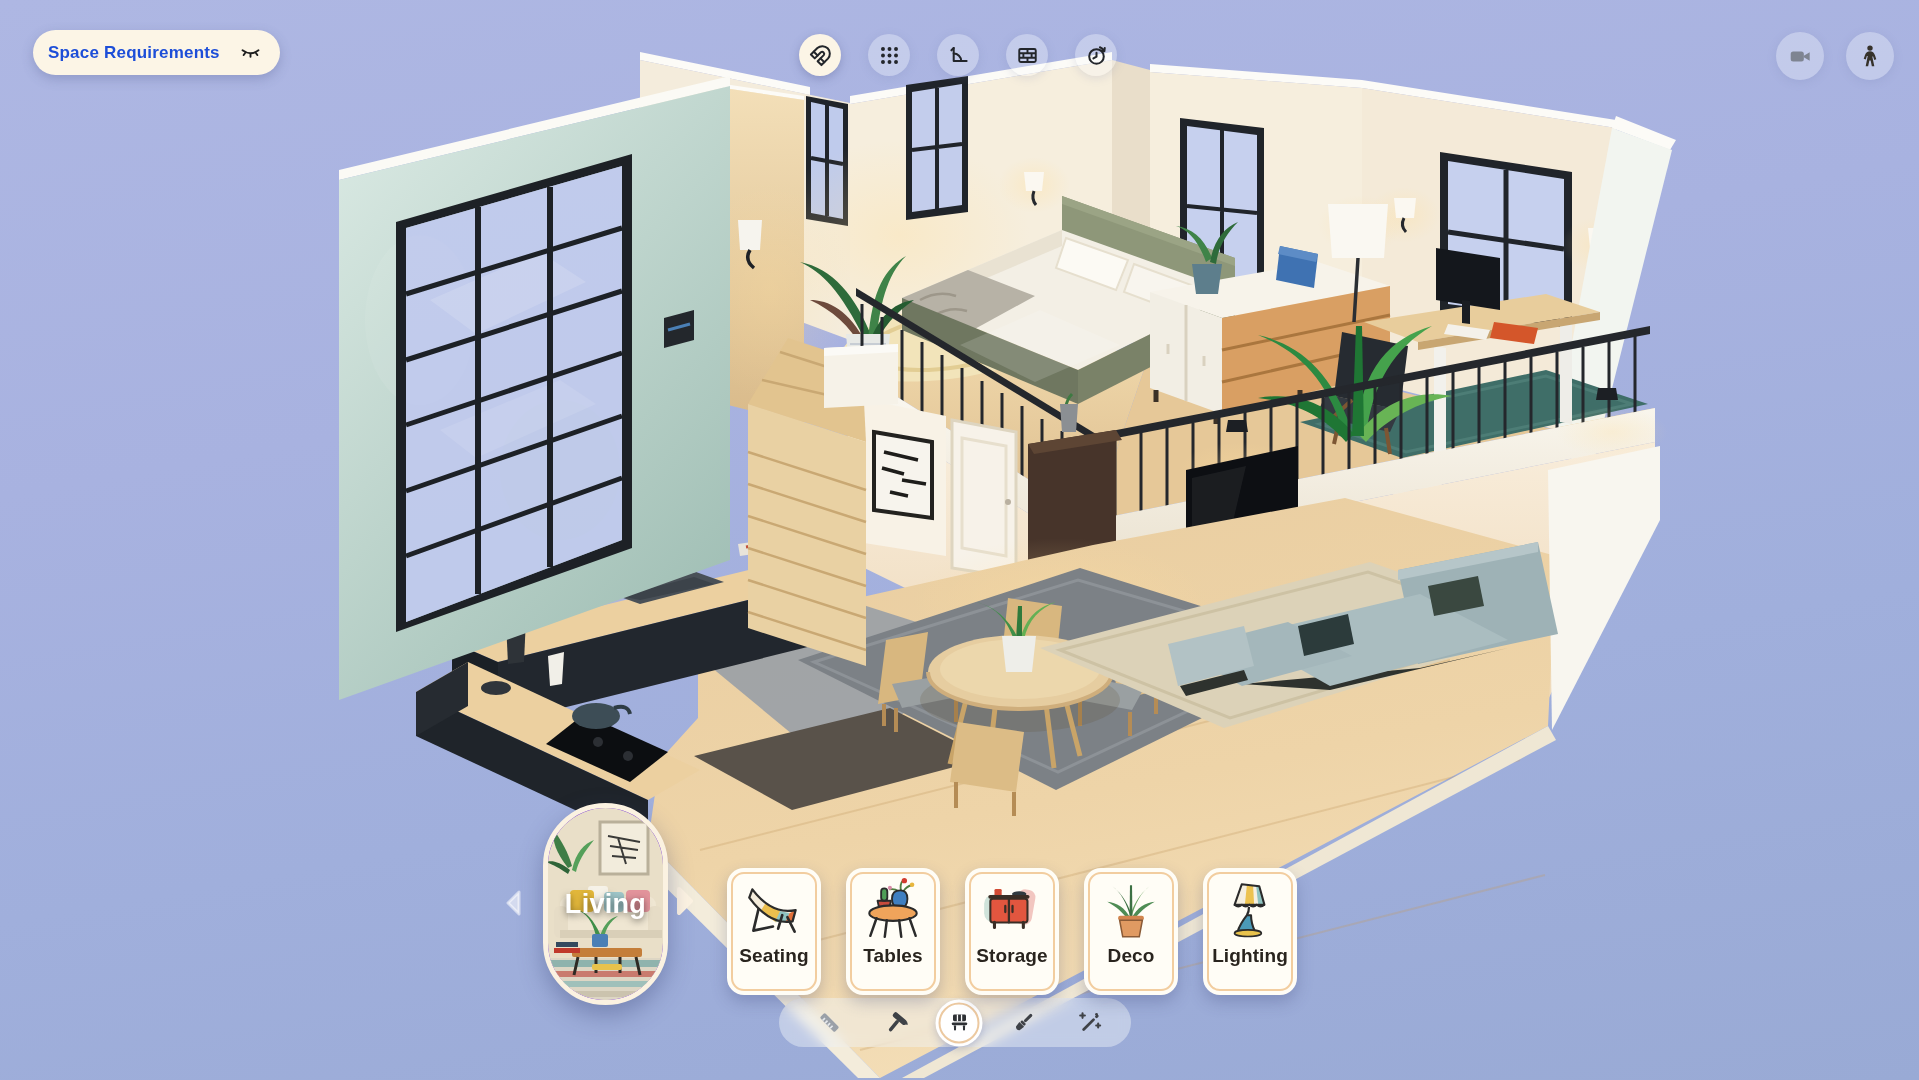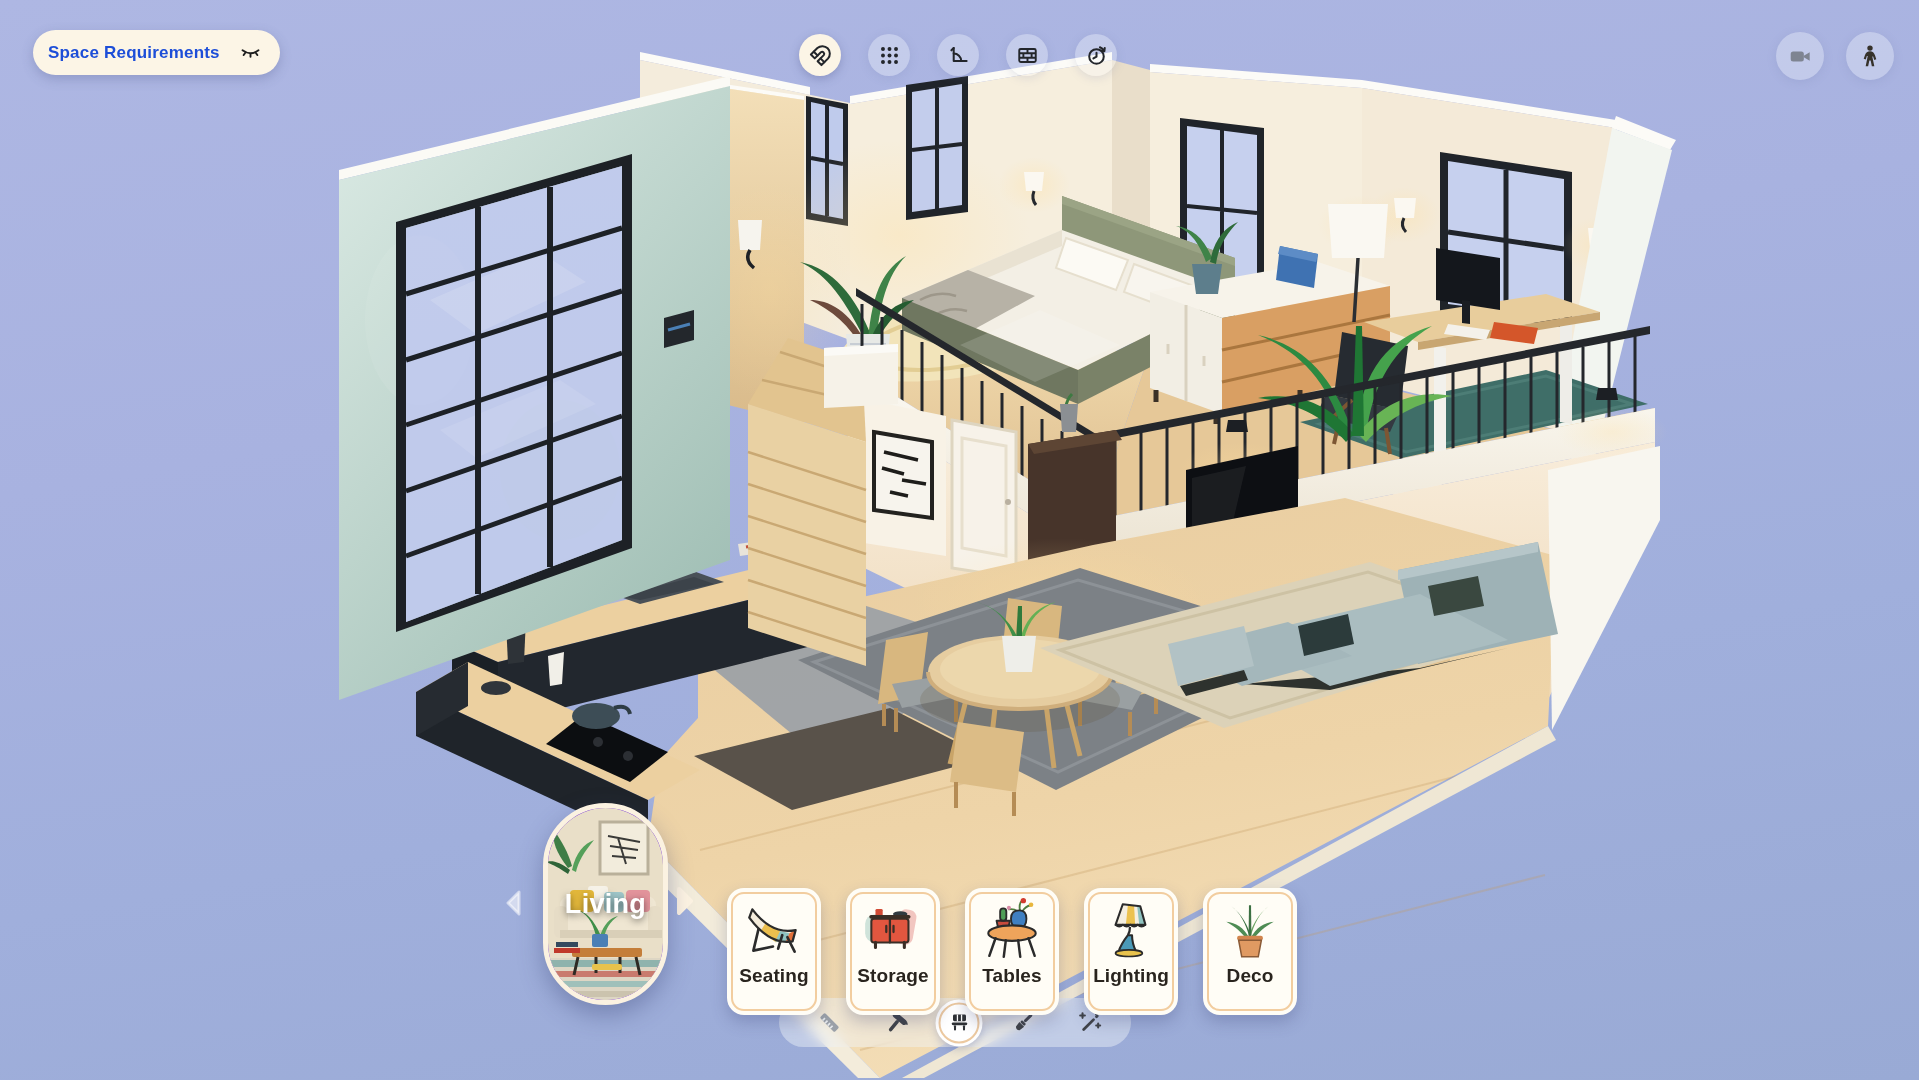--- a/index.html
+++ b/index.html
@@ -37,21 +37,21 @@
     position:absolute; left:543px; top:803px; width:125px; height:202px; z-index:12;
     border:5px solid #fbf2e1; border-radius:100px; overflow:hidden; cursor:pointer;
     box-shadow:0 10px 24px rgba(55,65,115,.38); background:#6d28d9;
   }
   .room-oval svg { position:absolute; inset:0; }
   .room-label {
     position:absolute; inset:0; display:flex; align-items:center; justify-content:center;
     font-size:27px; font-weight:700; color:#fff; letter-spacing:.3px;
     text-shadow:0 2px 7px rgba(0,0,0,.55); z-index:2;
   }
-  .cards { position:absolute; left:727px; top:888px; display:flex; gap:25px; z-index:11; }
+  .cards { position:absolute; left:727px; top:868px; display:flex; gap:25px; z-index:11; }
   .card {
     width:94px; height:127px; background:#fffdf6; border-radius:17px; position:relative;
     box-shadow:0 7px 16px rgba(60,70,120,.28); cursor:pointer;
     display:flex; flex-direction:column; align-items:center;
   }
   .card::before {
     content:""; position:absolute; inset:4px; border:2px solid #f2cd9f; border-radius:13px;
     pointer-events:none;
   }
   .card svg { margin-top:8px; width:66px; height:66px; }
@@ -525,70 +525,70 @@
       <path d="M24 26 L38 34 L34 45 L19 34 Z" fill="#ecbf4e"></path>
       <path d="M38 34 L47 36 L44 45 L33 44 Z" fill="#8fc3c0"></path>
       <path d="M47 36 L53 33 L50 44 L43 45 Z" fill="#e2703a"></path>
       <path d="M11 13 Q30 38 53 33 L50 44 Q28 48 8 21 Z" fill="none" stroke="#2b2b2b" stroke-width="2.2" stroke-linejoin="round"></path>
       <path d="M17 32 L12 53 M45 40 L52 54 M12 53 L31 49 M40 38 L36 51" stroke="#2b2b2b" stroke-width="2.6" fill="none" stroke-linecap="round"></path>
     </svg>
     <div class="card-label">Seating</div>
   </div>
   <div class="card">
     <svg viewBox="0 0 64 64">
-      <rect x="5" y="18" width="22" height="27" rx="9" fill="#cfe3da"></rect>
-      <rect x="36" y="13" width="17" height="34" rx="7" fill="#f2c6c0" transform="rotate(10 44 30)"></rect>
-      <rect x="15" y="12.5" width="7" height="6.5" rx="1.4" fill="#d24b35"></rect>
-      <ellipse cx="39" cy="17.5" rx="7" ry="2.8" fill="#313a40"></ellipse>
-      <rect x="9" y="18.4" width="40" height="3.6" rx="1.8" fill="#3a2e26"></rect>
-      <rect x="11" y="22" width="36" height="23" rx="2.5" fill="#e2563f" stroke="#3a2e26" stroke-width="2"></rect>
-      <path d="M29 22 V45 M25.5 29 v6 M32.5 29 v6" stroke="#3a2e26" stroke-width="2.2" fill="none" stroke-linecap="round"></path>
-      <path d="M15 45 v5 M43 45 v5" stroke="#3a2e26" stroke-width="3" stroke-linecap="round"></path>
-    </svg>
-    <div class="card-label">Storage</div>
-  </div>
-  <div class="card">
-    <svg viewBox="0 0 64 64">
       <path d="M40 15 q-2-7 2-11 M42 15 q3-5 8-6 M38 15 q-5-3-9-2" stroke="#4f7d3f" stroke-width="1.8" fill="none" stroke-linecap="round"></path>
       <circle cx="43" cy="4.5" r="2.6" fill="#d23c2e"></circle>
         <circle cx="50.5" cy="8.5" r="2.2" fill="#e8b63c"></circle>
         <circle cx="29" cy="11.5" r="2" fill="#d88ba6"></circle>
       <path d="M17 24 h13 l-2 9 h-9 z" fill="#c84b3c" stroke="#2b2b2b" stroke-width="1.8" stroke-linejoin="round"></path>
       <rect x="20.5" y="12" width="6" height="12" rx="3" fill="#4f9e57" stroke="#2b2b2b" stroke-width="1.8"></rect>
       <path d="M39 14 q7 0 7 8 q0 9-7.5 9 q-7.5 0-7.5-9 q0-8 8-8z" fill="#3f7fc1" stroke="#2b2b2b" stroke-width="1.8"></path>
       <ellipse cx="32" cy="36" rx="23" ry="7.5" fill="#efa45b" stroke="#2b2b2b" stroke-width="2"></ellipse>
       <path d="M16 41 L10 58 M26 43 L24 59 M38 43 L40 59 M48 41 L54 58" stroke="#2b2b2b" stroke-width="2.4" fill="none" stroke-linecap="round"></path>
     </svg>
     <div class="card-label">Tables</div>
+  </div>
+  <div class="card">
+    <svg viewBox="0 0 64 64">
+      <rect x="5" y="18" width="22" height="27" rx="9" fill="#cfe3da"></rect>
+      <rect x="36" y="13" width="17" height="34" rx="7" fill="#f2c6c0" transform="rotate(10 44 30)"></rect>
+      <rect x="15" y="12.5" width="7" height="6.5" rx="1.4" fill="#d24b35"></rect>
+      <ellipse cx="39" cy="17.5" rx="7" ry="2.8" fill="#313a40"></ellipse>
+      <rect x="9" y="18.4" width="40" height="3.6" rx="1.8" fill="#3a2e26"></rect>
+      <rect x="11" y="22" width="36" height="23" rx="2.5" fill="#e2563f" stroke="#3a2e26" stroke-width="2"></rect>
+      <path d="M29 22 V45 M25.5 29 v6 M32.5 29 v6" stroke="#3a2e26" stroke-width="2.2" fill="none" stroke-linecap="round"></path>
+      <path d="M15 45 v5 M43 45 v5" stroke="#3a2e26" stroke-width="3" stroke-linecap="round"></path>
+    </svg>
+    <div class="card-label">Storage</div>
+  </div>
+  <div class="card">
+    <svg viewBox="0 0 64 64">
+      <path d="M32 42 C26 30 18 26 9 25 C18 30 24 35 30 44 Z" fill="#4e8c54"></path>
+      <path d="M32 42 C38 30 46 26 55 25 C46 30 40 35 34 44 Z" fill="#4e8c54"></path>
+      <path d="M32 42 C28 26 22 16 14 10 C24 18 30 28 34 42 Z" fill="#3c7043"></path>
+      <path d="M32 42 C36 26 42 16 50 10 C40 18 34 28 30 42 Z" fill="#6aa361"></path>
+      <path d="M30.6 42 h2.8 L33 9 h-2 Z" fill="#3c7043"></path>
+      <rect x="19.5" y="38.5" width="25" height="4.5" rx="2" fill="#d2854e"></rect>
+      <path d="M21 43 h22 l-3 16 h-16 z" fill="#e09a62" stroke="#8a5a36" stroke-width="1.5"></path>
+    </svg>
+    <div class="card-label">Deco</div>
   </div>
   <div class="card">
     <svg viewBox="0 0 64 64">
       <path d="M24 8 L41 10 L46 28 L17 28 Z" fill="#f5efe0"></path>
       <path d="M29 8.6 L35 9.2 L36 28 L27 28 Z" fill="#ecc24f"></path>
       <path d="M38 9.6 L41 10 L46 28 L40 28 Z" fill="#8fc3c0"></path>
       <path d="M24 8 L41 10 L46 28 L17 28 Z" fill="none" stroke="#2b2b2b" stroke-width="2" stroke-linejoin="round"></path>
       <path d="M17 28 q3.6 3.4 7.2 0 q3.6 3.4 7.2 0 q3.6 3.4 7.2 0 q3.6 3.4 7.4 0" stroke="#2b2b2b" stroke-width="1.8" fill="none"></path>
       <path d="M31 30 q0 5-2 8" stroke="#2b2b2b" stroke-width="2.2" fill="none"></path>
       <path d="M29 38 q-7 9-9 16 h17 q-4-8-4-16 z" fill="#4b9ab8" stroke="#2b2b2b" stroke-width="2" stroke-linejoin="round"></path>
       <ellipse cx="30" cy="55.5" rx="13" ry="3.2" fill="#e8c24c" stroke="#2b2b2b" stroke-width="1.6"></ellipse>
     </svg>
     <div class="card-label">Lighting</div>
   </div>
-  <div class="card">
-    <svg viewBox="0 0 64 64">
-      <path d="M32 42 C26 30 18 26 9 25 C18 30 24 35 30 44 Z" fill="#4e8c54"></path>
-      <path d="M32 42 C38 30 46 26 55 25 C46 30 40 35 34 44 Z" fill="#4e8c54"></path>
-      <path d="M32 42 C28 26 22 16 14 10 C24 18 30 28 34 42 Z" fill="#3c7043"></path>
-      <path d="M32 42 C36 26 42 16 50 10 C40 18 34 28 30 42 Z" fill="#6aa361"></path>
-      <path d="M30.6 42 h2.8 L33 9 h-2 Z" fill="#3c7043"></path>
-      <rect x="19.5" y="38.5" width="25" height="4.5" rx="2" fill="#d2854e"></rect>
-      <path d="M21 43 h22 l-3 16 h-16 z" fill="#e09a62" stroke="#8a5a36" stroke-width="1.5"></path>
-    </svg>
-    <div class="card-label">Deco</div>
-  </div>
 </div>
 
 <div class="modebar">
   <button class="mbtn" style="left:50px">
     <svg width="27" height="27" viewBox="0 0 24 24">
       <g transform="rotate(-45 12 12)">
         <rect x="8.9" y="2.8" width="6.2" height="18.4" rx="1.4" fill="#9aa0a8"></rect>
         <path d="M8.9 6.4h3 M8.9 9.6h3 M8.9 12.8h3 M8.9 16h3" stroke="#e6e9ee" stroke-width="1.5"></path>
       </g>
     </svg>

